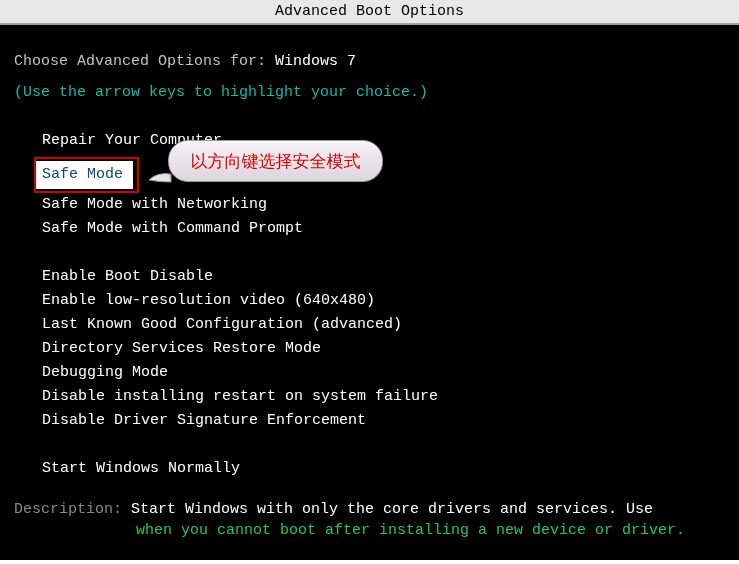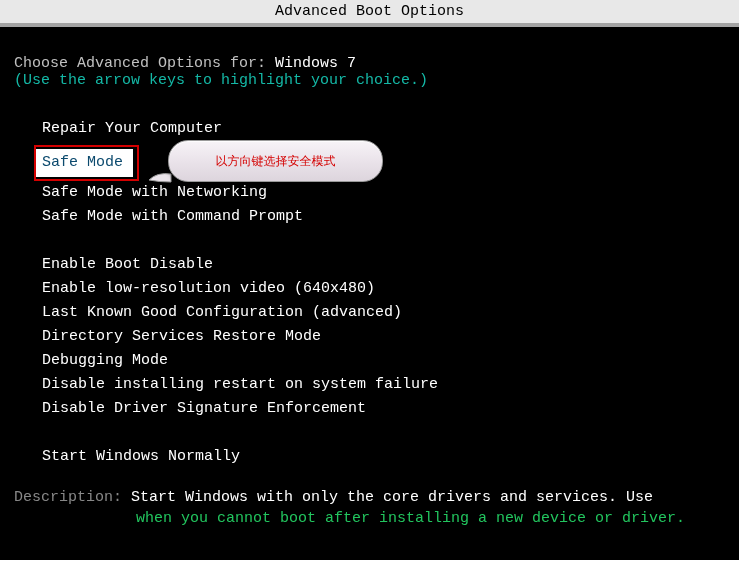--- a/index.html
+++ b/index.html
@@ -16,27 +16,27 @@
       color: #c0c0c0;
       position: relative;
       overflow: hidden;
     }
     .title-bar {
       background: #e8e8e8;
       color: #000;
       text-align: center;
       padding: 3px 0;
       font-size: 15px;
-      border-bottom: 4px solid #a3a3a3;
+      border-bottom: 2px solid #a3a3a3;
     }
     .content {
       padding: 28px 14px 0 14px;
     }
     .header-line {
-      margin-bottom: 0;
+      margin-bottom: 14px;
     }
     .os-name {
       color: #fff;
     }
     .hint-line {
       color: #14b8a6;
       margin-bottom: 28px;
     }
     .option-group {
       padding-left: 28px;
@@ -100,21 +100,21 @@
       border: 1px solid #999;
       border-radius: 20px;
       box-shadow: 0 2px 4px rgba(0,0,0,0.4), inset 0 1px 1px rgba(255,255,255,0.8);
       display: flex;
       align-items: center;
       justify-content: center;
     }
     .callout-text {
       color: #d40000;
       font-family: Liberation Sans, sans-serif;
-      font-size: 12px;
+      font-size: 17px;
       font-weight: normal;
     }
     .callout-tail {
       position: absolute;
       left: -3px;
       top: 28px;
     }
     .bottom-gap {
       position: absolute;
       bottom: 0;

